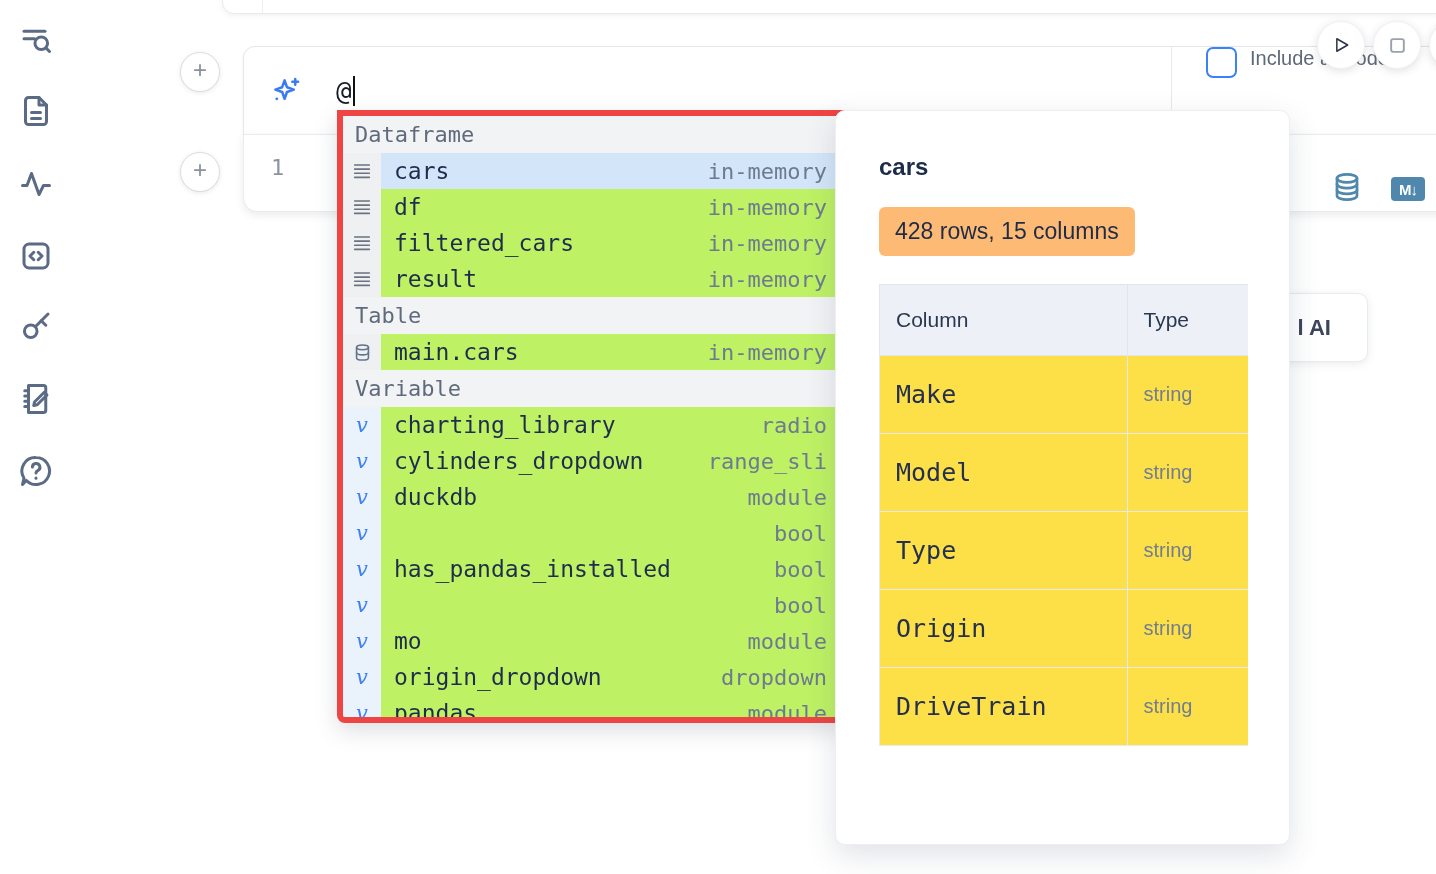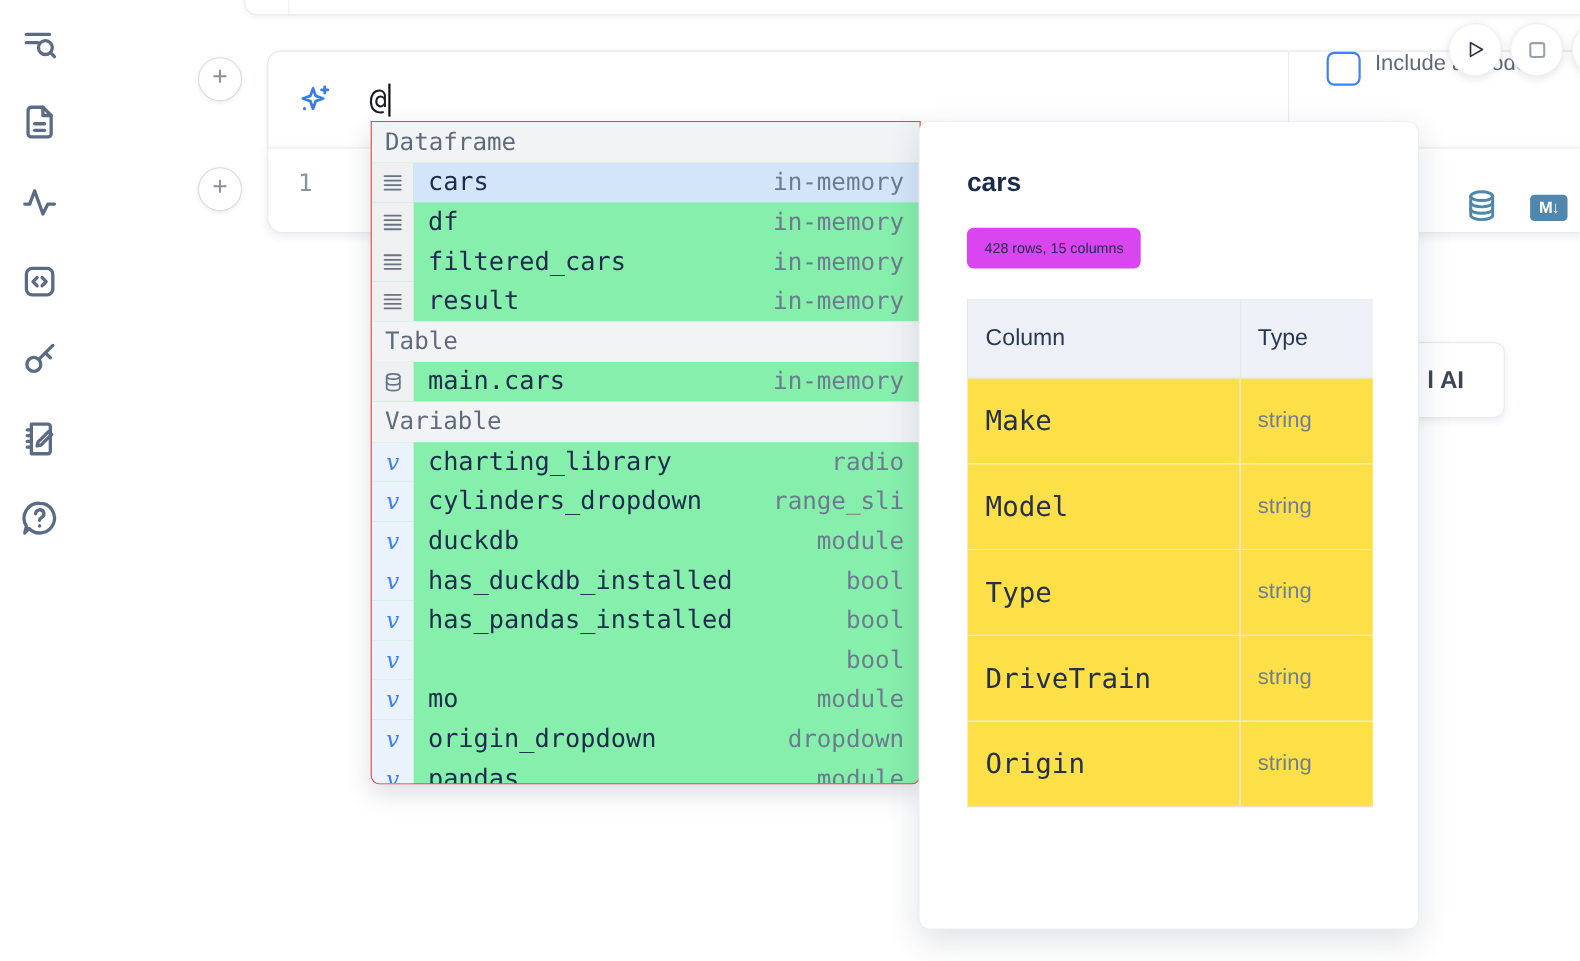--- a/index.html
+++ b/index.html
@@ -50,50 +50,50 @@
     border:1px solid #e9ebee;border-radius:0 0 0 14px;z-index:2;
     box-shadow:0 3px 8px rgba(60,70,90,.10);}
   .line-number{position:absolute;left:27px;top:20px;font-family:"DejaVu Sans Mono", monospace;
     font-size:22px;color:#8b93a1;}
   .cell-db-icon{position:absolute;left:1087px;top:36px;width:32px;height:32px;cursor:pointer;}
   .md-badge{position:absolute;left:1147px;top:42px;width:34px;height:24px;border-radius:4px;
     background:var(--steel-blue,#4f87ad);color:#fff;font-weight:bold;font-size:15px;
     display:flex;align-items:center;justify-content:center;letter-spacing:-1px;cursor:pointer;}
 
   
-  .ai-btn{left:1242px;top:311px;width:126px;height:69px;background:#fff;border:1px solid #e8ebef;
+  .ai-btn{left:1242px;top:293px;width:126px;height:69px;background:#fff;border:1px solid #e8ebef;
     border-radius:10px;box-shadow:0 2px 8px rgba(60,70,90,.10);z-index:3;cursor:pointer;
     display:flex;align-items:center;justify-content:flex-end;padding-right:36px;box-sizing:border-box;
     font-size:22px;font-weight:bold;color:#3d4659;}
 
   
-  .dropdown{left:337px;top:110px;width:498px;height:601px;background:#86efac;
-    border:1px solid #ef4444;border-radius:0 0 8px 8px;z-index:5;overflow:hidden;
+  .dropdown{left:337px;top:110px;width:498px;height:601px;background:#bef264;
+    border:6px solid #ef4444;border-radius:0 0 8px 8px;z-index:5;overflow:hidden;
     box-shadow:0 8px 22px rgba(70,80,100,.18);
     font-family:"DejaVu Sans Mono", monospace;}
   .ac-header{height:37px;background:#f2f3f5;display:flex;align-items:center;
     padding-left:12px;font-size:22px;color:#5f6b7c;box-sizing:border-box;}
   .ac-row{height:36px;display:flex;align-items:stretch;cursor:pointer;}
   .ac-icon{width:38px;flex:0 0 38px;display:flex;align-items:center;justify-content:center;}
   .ac-icon.kind-df,.ac-icon.kind-table{background:#eef0f2;}
   .ac-icon.kind-var{background:#eaf2fb;}
   .ac-content{flex:1;display:flex;align-items:center;min-width:0;}
   .ac-content.selected{background:var(--selection-blue,#d3e6f9);}
   .ac-name{margin-left:13px;font-size:23px;color:#1f2c4d;white-space:nowrap;}
   .ac-detail{margin-left:auto;margin-right:14px;font-size:22px;color:#6d7a90;white-space:nowrap;}
   .var-glyph{font-family:"DejaVu Serif", serif;font-style:italic;font-size:21px;color:var(--accent-blue,#3b82f6);}
 
   
   .preview{left:835px;top:110px;width:455px;height:735px;background:#fff;border:1px solid #eceef1;
     border-radius:10px;z-index:6;box-shadow:0 10px 30px rgba(50,60,85,.15);box-sizing:border-box;
     padding:42px 0 0 43px;overflow:hidden;}
   .pv-title{font-size:24px;font-weight:bold;color:#1c2b4a;}
   .pv-source{margin-top:13px;font-size:20px;color:#7c8699;}
-  .pv-pill{display:inline-block;margin-top:26px;background:#d946ef;border-radius:6px;
-    padding:11px 16px;font-size:13px;color:#1f2b47;}
+  .pv-pill{display:inline-block;margin-top:26px;background:#fdba74;border-radius:6px;
+    padding:11px 16px;font-size:23px;color:#1f2b47;}
   .pv-table-wrap{margin-top:28px;width:369px;height:462px;overflow:hidden;}
   table.pv{border-collapse:collapse;width:381px;}
   table.pv th{background:#edf1f7;border:1px solid #e2e6eb;text-align:left;
     font-weight:normal;font-size:21px;color:#293750;padding:23px 16px;}
   table.pv td{border:1px solid #e6e9ed;background:#fde047;padding:24px 16px;}
   table.pv td.c-name{font-family:"DejaVu Sans Mono", monospace;font-size:25px;color:#25304d;width:219px;}
   table.pv td.c-type{font-size:20px;color:#717d90;width:103px;}
   table.pv th.h-name{width:219px;}
 </style>
 </head>
@@ -293,21 +293,20 @@
         <div class="ac-content">
           <span class="ac-name">duckdb</span>
           <span class="ac-detail">module</span>
         </div>
       </div>
       <div class="ac-row">
         <div class="ac-icon kind-var">
           <span class="var-glyph">v</span>
         </div>
         <div class="ac-content">
-          <span class="ac-name">has_duckdb_installed</span>
           <span class="ac-detail">bool</span>
         </div>
       </div>
       <div class="ac-row">
         <div class="ac-icon kind-var">
           <span class="var-glyph">v</span>
         </div>
         <div class="ac-content">
           <span class="ac-name">has_pandas_installed</span>
           <span class="ac-detail">bool</span>
@@ -369,25 +368,25 @@
           </tr>
           <tr>
             <td class="c-name">Model</td>
             <td class="c-type">string</td>
           </tr>
           <tr>
             <td class="c-name">Type</td>
             <td class="c-type">string</td>
           </tr>
           <tr>
+            <td class="c-name">Origin</td>
+            <td class="c-type">string</td>
+          </tr>
+          <tr>
             <td class="c-name">DriveTrain</td>
-            <td class="c-type">string</td>
-          </tr>
-          <tr>
-            <td class="c-name">Origin</td>
             <td class="c-type">string</td>
           </tr>
           <tr>
             <td class="c-name"></td>
             <td class="c-type"></td>
           </tr>
         </tbody>
     </table>
   </div>
 </div>

